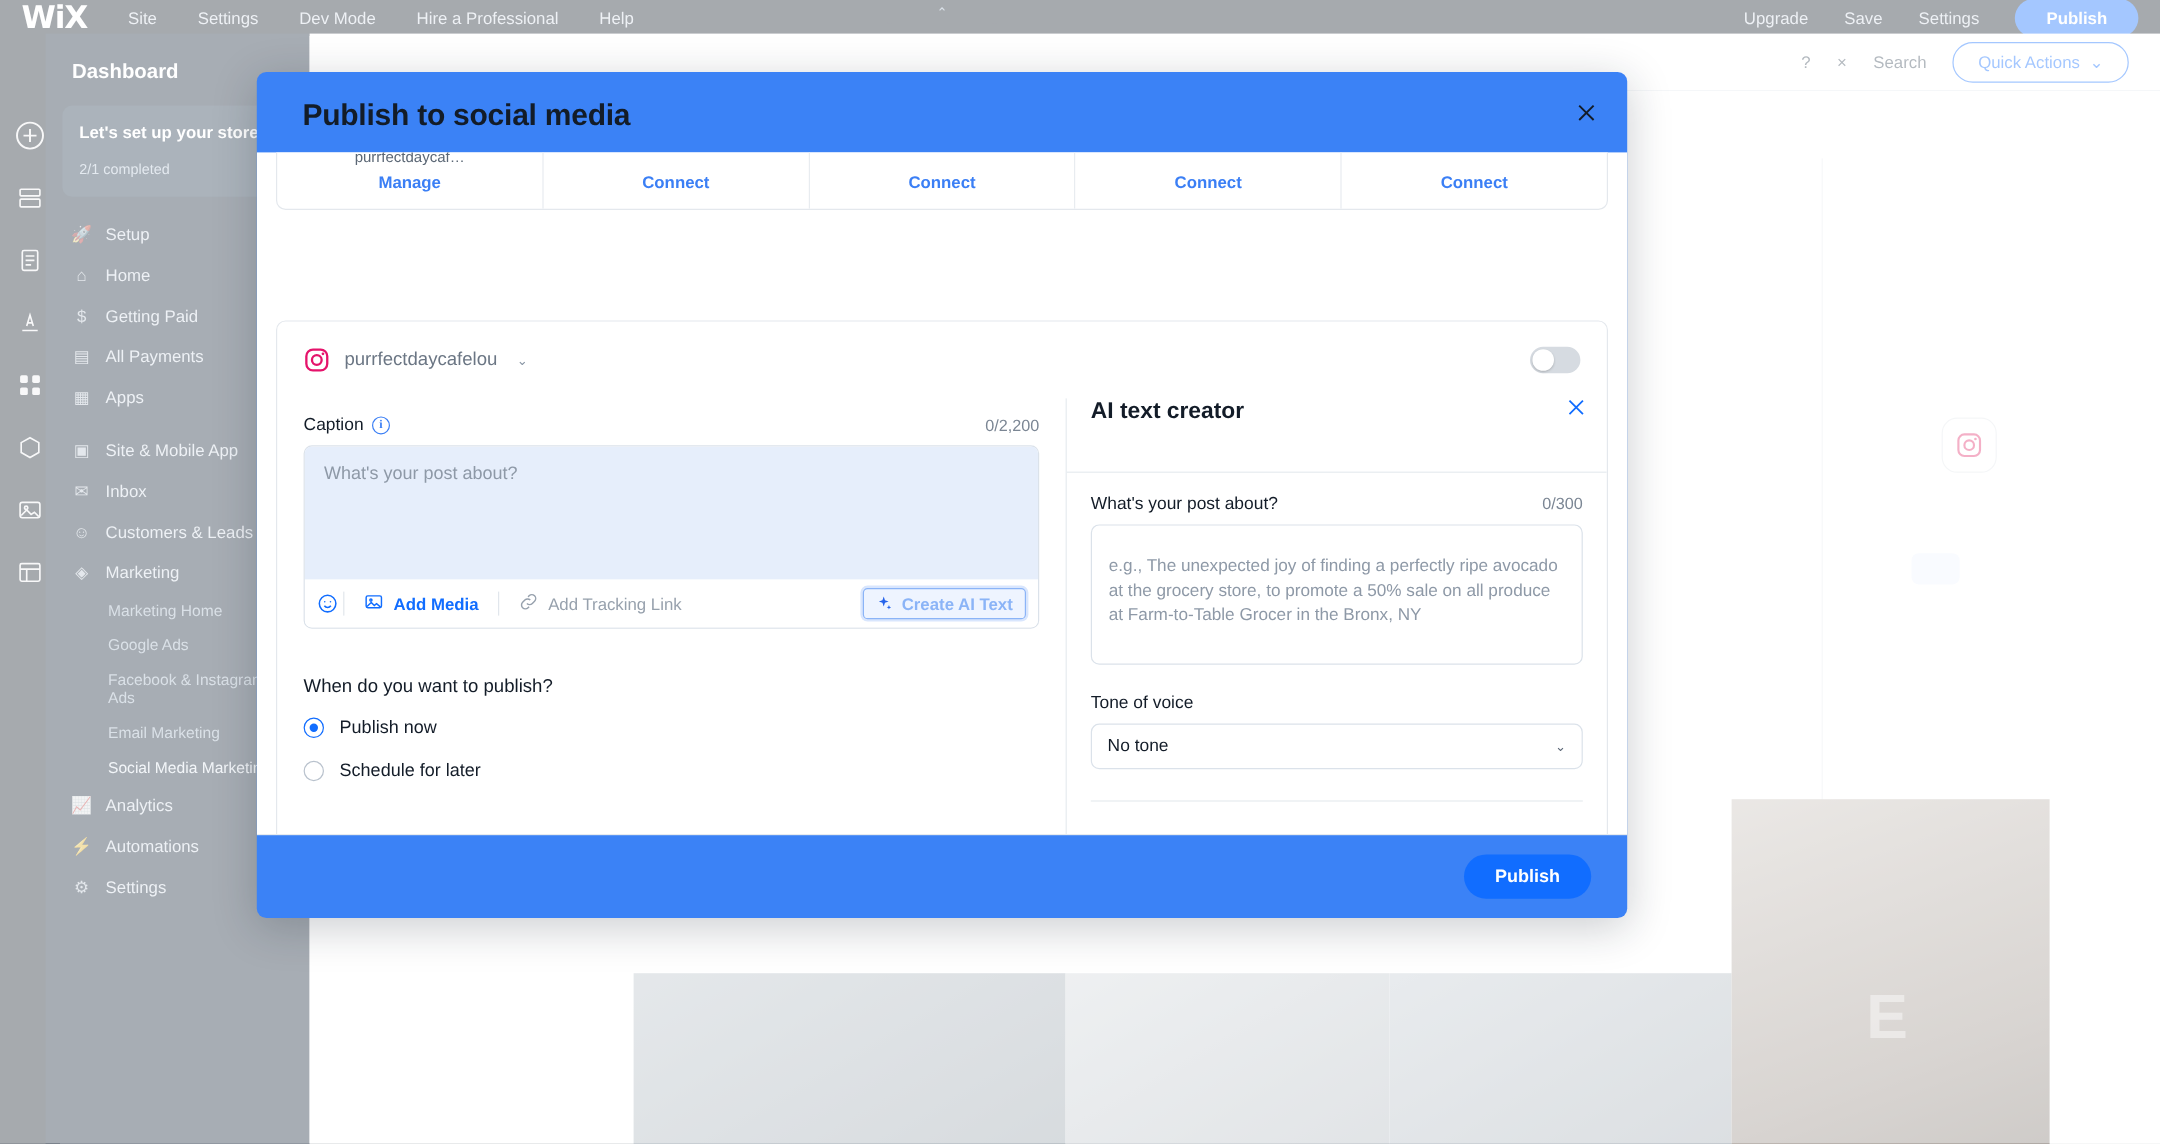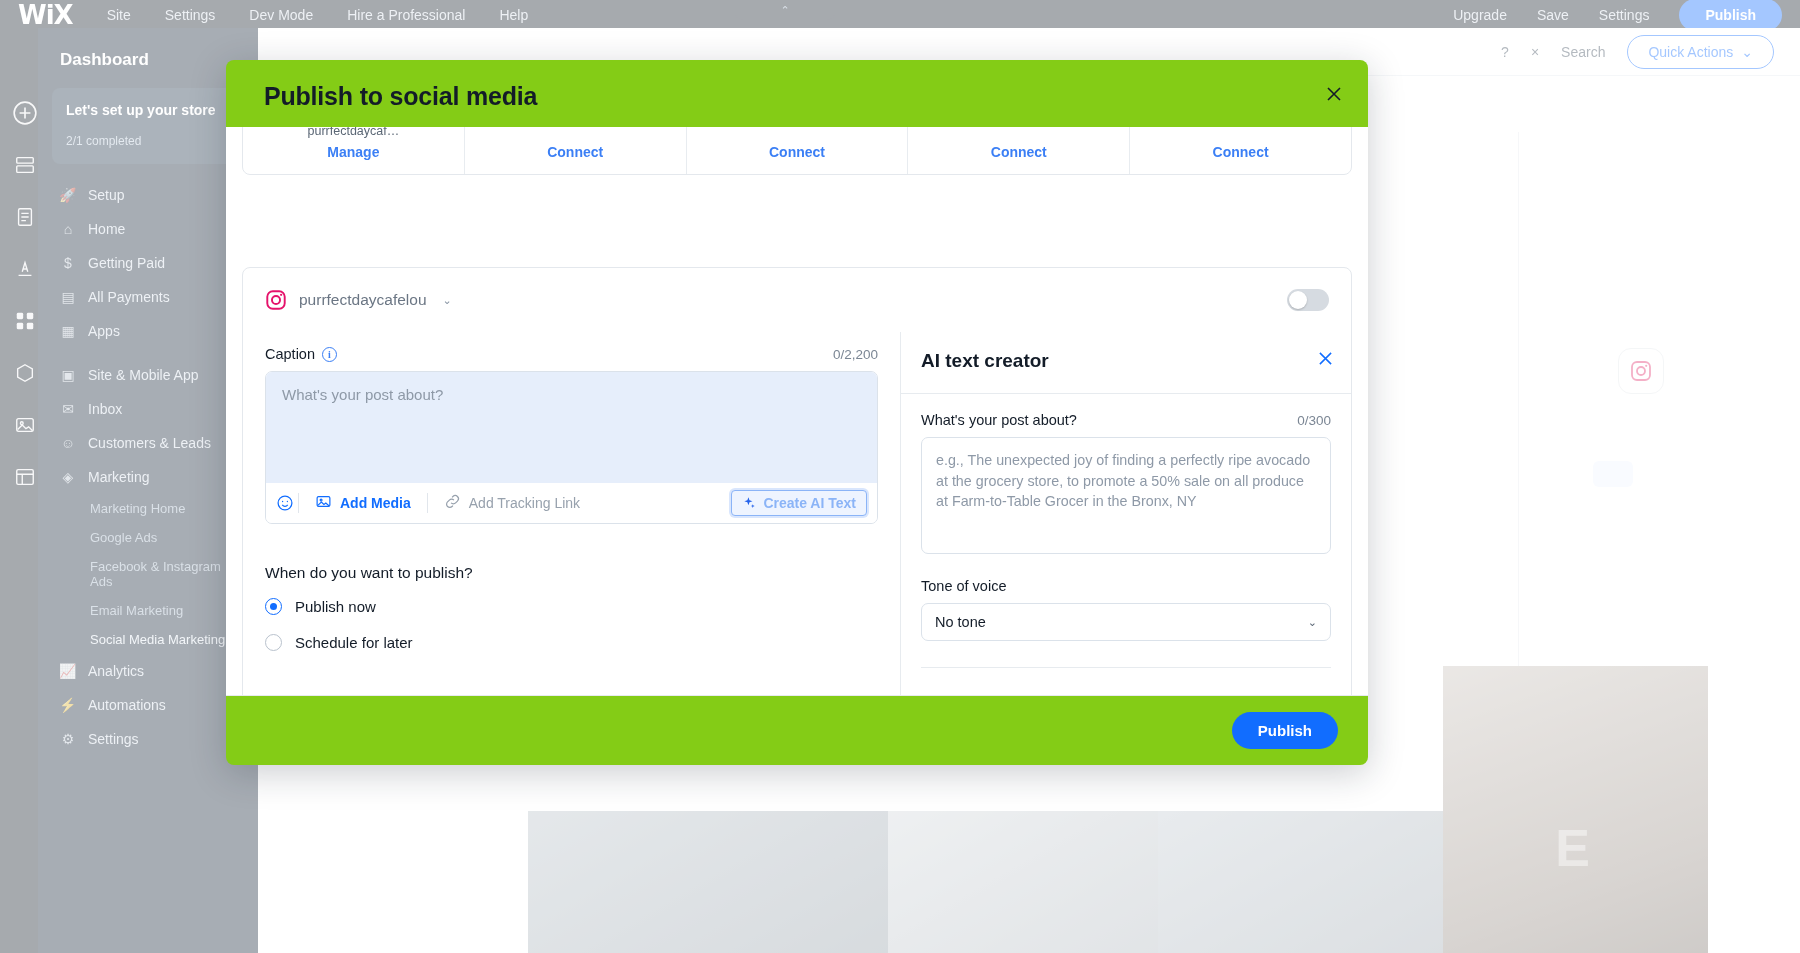--- a/index.html
+++ b/index.html
@@ -110,22 +110,22 @@
   .bg-sidepanel {
     position: absolute; left: 1260px; top: 56px; right: 0; bottom: 0;
     background: #ffffff; border-left: 1px solid #e8ebef;
   }
 
   
   .overlay { position: absolute; inset: 0; background: rgba(255,255,255,.62); }
 
   
   .modal {
-    position: absolute; left: 226px; top: 60px; width: 1142px; height: 705px;
-    background: #84cc16; border-radius: 8px;
+    position: absolute; left: 214px; top: 60px; width: 1142px; height: 705px;
+    background: #3b82f6; border-radius: 8px;
     box-shadow: 0 8px 36px rgba(22,32,44,.22);
     display: flex; flex-direction: column; overflow: hidden;
   }
   .modal-head { padding: 22px 30px 16px 38px; position: relative; flex: 0 0 auto; }
   .modal-title { font-size: 25px; font-weight: 700; color: #131c28; letter-spacing: -.2px; }
   .modal-sub { font-size: 15px; color: #2d3a48; margin-top: 7px; }
   .modal-close {
     position: absolute; right: 18px; top: 18px; width: 32px; height: 32px;
     display: flex; align-items: center; justify-content: center;
     color: #131c28; font-size: 20px; line-height: 1; cursor: pointer;
@@ -218,32 +218,32 @@
   }
   .radio.on { border-color: #116dff; }
   .radio.on::after {
     content: ""; position: absolute; left: 3.5px; top: 3.5px;
     width: 7px; height: 7px; border-radius: 50%; background: #116dff;
   }
   .radio-label { font-size: 15px; color: #131c28; }
 
   
   .ai-head {
-    height: 62px; display: flex; align-items: center; padding: 0 18px 4px 20px;
+    height: 62px; display: flex; padding: 0 18px 4px 20px;
     border-bottom: 1px solid #e7ebef; flex: 0 0 auto;
   }
   .ai-title { font-size: 19px; font-weight: 700; color: #131c28; }
   .ai-close { margin-left: auto; color: #116dff; font-size: 17px; cursor: pointer; }
   .ai-body { padding: 18px 20px 0; flex: 1 1 auto; display: flex; flex-direction: column; }
   .ai-lab-row { display: flex; align-items: baseline; margin-bottom: 9px; }
   .ai-lab { font-size: 14.5px; color: #131c28; }
   .ai-count { margin-left: auto; font-size: 13.5px; color: #7b8694; }
   .ai-textarea {
     border: 1px solid #dbe2ea; border-radius: 7px; background: #fff;
-    height: 117px; padding: 12px 14px; font-size: 14.3px; color: #8e99a7; line-height: 1.45;
+    height: 117px; padding: 24px 14px; font-size: 14.3px; color: #8e99a7; line-height: 1.45;
   }
   .ai-sec-lab { font-size: 14.5px; color: #131c28; margin: 24px 0 9px; }
   .ai-select {
     border: 1px solid #dbe2ea; border-radius: 7px; height: 38px;
     display: flex; align-items: center; padding: 0 13px;
     font-size: 14.5px; color: #131c28;
   }
   .ai-select .sc { margin-left: auto; color: #5a6675; font-size: 11px; }
   .ai-divider { height: 1px; background: #e7ebef; margin: 26px 0 0; }
 

